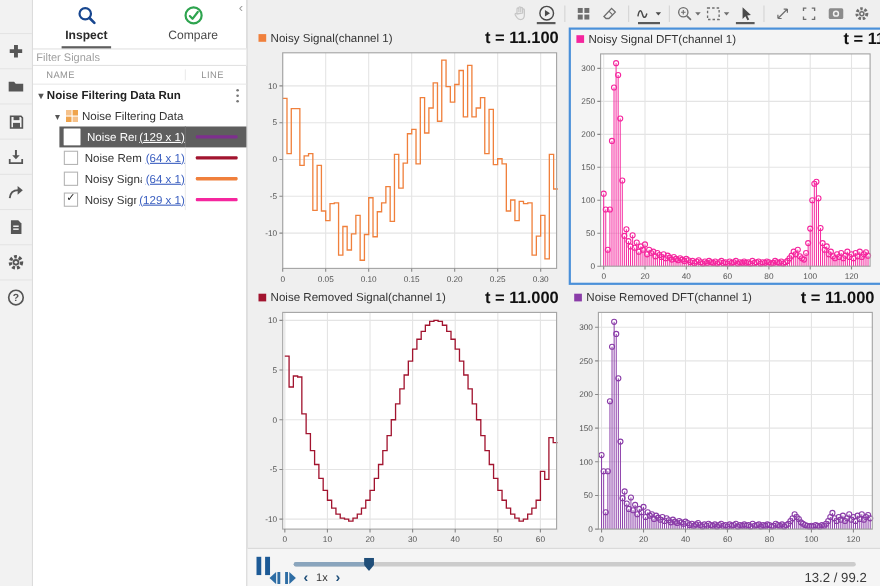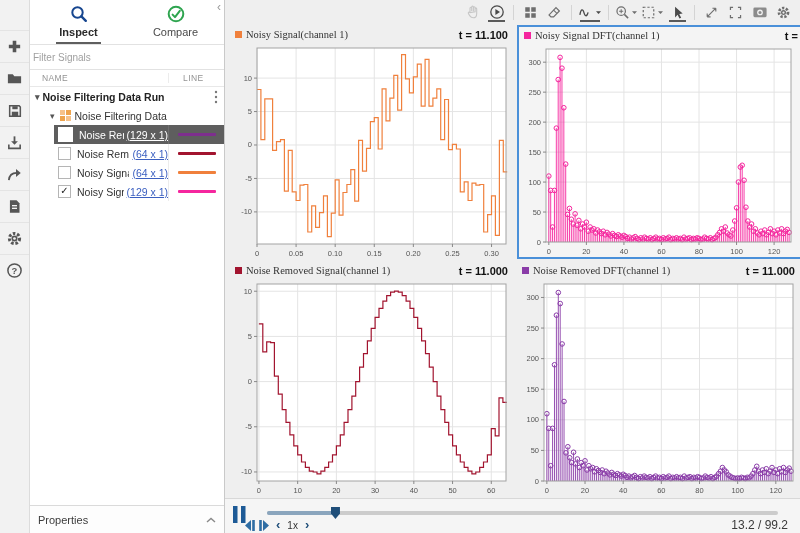--- a/index.html
+++ b/index.html
@@ -16,21 +16,21 @@
   
   #sidebar{position:absolute;left:30px;top:0;width:195px;height:533px;background:#fff;
            border-right:1px solid #c9c9c9;box-sizing:border-box;}
   #collapse-btn{position:absolute;top:0;right:3px;font-size:12px;color:#9a9a9a;line-height:14px;}
   #tabs{display:flex;height:44px;}
   .tab{flex:1;display:flex;flex-direction:column;align-items:center;justify-content:flex-start;
        padding-top:4px;position:relative;}
   .tab .tab-label{font-size:11px;margin-top:2px;color:#4a4a4a;}
   .tab.active .tab-label{font-weight:bold;color:#2b2b2b;}
   .tab.active::after{content:"";position:absolute;bottom:0;left:26px;right:26px;height:2px;background:#5f5f5f;}
-  #filter-input{display:block;width:100%;box-sizing:border-box;height:26px;border:1px solid #e2e2e2;
+  #filter-input{display:block;width:100%;box-sizing:border-box;height:16px;border:1px solid #e2e2e2;
        border-left:none;border-right:none;font-size:10px;padding:1px 3px;color:#555;outline:none;
        font-family:"Liberation Sans",sans-serif;}
   #filter-input::placeholder{color:#a0a0a0;}
   #col-header{height:16px;display:flex;align-items:center;font-size:8.5px;color:#939393;
        letter-spacing:.4px;border-bottom:1px solid #e8e8e8;}
   #col-header .col-name{padding-left:12px;flex:1;}
   #col-header .col-line{width:56px;border-left:1px solid #ececec;padding-left:14px;box-sizing:border-box;}
   .run-row{height:19px;display:flex;align-items:center;font-size:10.5px;font-weight:bold;
        color:#222;padding-left:5px;}
   .caret{font-size:9px;color:#555;margin-right:3px;}
@@ -65,22 +65,22 @@
        position:relative;padding:0 1px;cursor:pointer;}
   .tb-item.active::after{content:"";position:absolute;bottom:0;left:3px;right:3px;height:2px;background:#5a5a5a;}
   .tb-sep{width:1px;height:15px;background:#d4d4d4;margin:0 4px;}
 
   
   #charts{position:absolute;left:225px;top:24px;right:0;bottom:34px;}
   .plot-card{position:absolute;box-sizing:border-box;}
   .plot-card.selected{border:2px solid #4a90d9;background:#f4f4f4;}
   .card-header{height:17px;display:flex;align-items:center;padding:0 5px;gap:4px;}
   .legend-swatch{width:7px;height:7px;flex:none;}
-  .card-title{font-size:10.5px;color:#333;white-space:nowrap;font-family:Liberation Serif, serif;}
-  .card-time{margin-left:auto;font-size:11px;font-weight:bold;color:#111;white-space:nowrap;}
+  .card-title{font-size:10.5px;color:#333;white-space:nowrap;}
+  .card-time{margin-left:auto;font-size:15px;font-weight:bold;color:#111;white-space:nowrap;}
 
   
   #playback{position:absolute;left:225px;right:0;bottom:0;height:34px;background:#f5f5f5;
        border-top:1px solid #d8d8d8;}
   #pause-btn{position:absolute;left:8px;top:7px;cursor:pointer;}
   #slider{position:absolute;left:42px;right:22px;top:12px;height:4px;background:#cccccc;
        border-radius:2px;cursor:pointer;}
   #slider-fill{height:100%;background:#8aa5bd;border-radius:2px 0 0 2px;}
   #slider-handle{position:absolute;top:-4px;width:9px;height:12px;background:#1f4e79;
        clip-path:polygon(0 0,100% 0,100% 55%,50% 100%,0 55%);cursor:grab;}
@@ -255,29 +255,20 @@
           <span class="signal-name">Noisy Signal DFT</span>
           <span class="dims-link">(129 x 1)</span>
           <span style="flex: 1 1 0%;"></span>
           <span class="line-cell">
             <span class="line-swatch" style="background: rgb(245, 38, 158);"></span>
           </span>
         </div>
       </div>
     </div>
 
-  <div id="properties-bar" class="panel-bar">
-    <span>Properties</span>
-    <span class="spacer"></span>
-    <span>
-      <svg width="10" height="6" viewBox="0 0 10 6">
-          <path d="M1 5l4-3.6L9 5" fill="none" stroke="#8a8a8a" stroke-width="1.4"></path>
-        </svg>
-    </span>
-  </div>
 </div>
 
 <div id="plot-toolbar">
     <span class="tb-item">
       <span>
         <svg width="16" height="16" viewBox="0 0 16 16">
           <path d="M5 8.2V4.2c0-1.3 1.7-1.3 1.7 0V7m0 .2V3.1c0-1.3 1.7-1.3 1.7 0V7m0 .2V3.7c0-1.3 1.7-1.3 1.7 0V7.4m0 .4V5c0-1.2 1.6-1.2 1.6 0v4.4c0 2.9-1.5 4.4-3.5 4.4-1.7 0-2.5-.6-3.3-1.9L3.5 9.7c-.8-1.2.7-2.2 1.5-1z" fill="none" stroke="#c6c6c6" stroke-width="1.1"></path>
         </svg>
       </span>
     </span>

